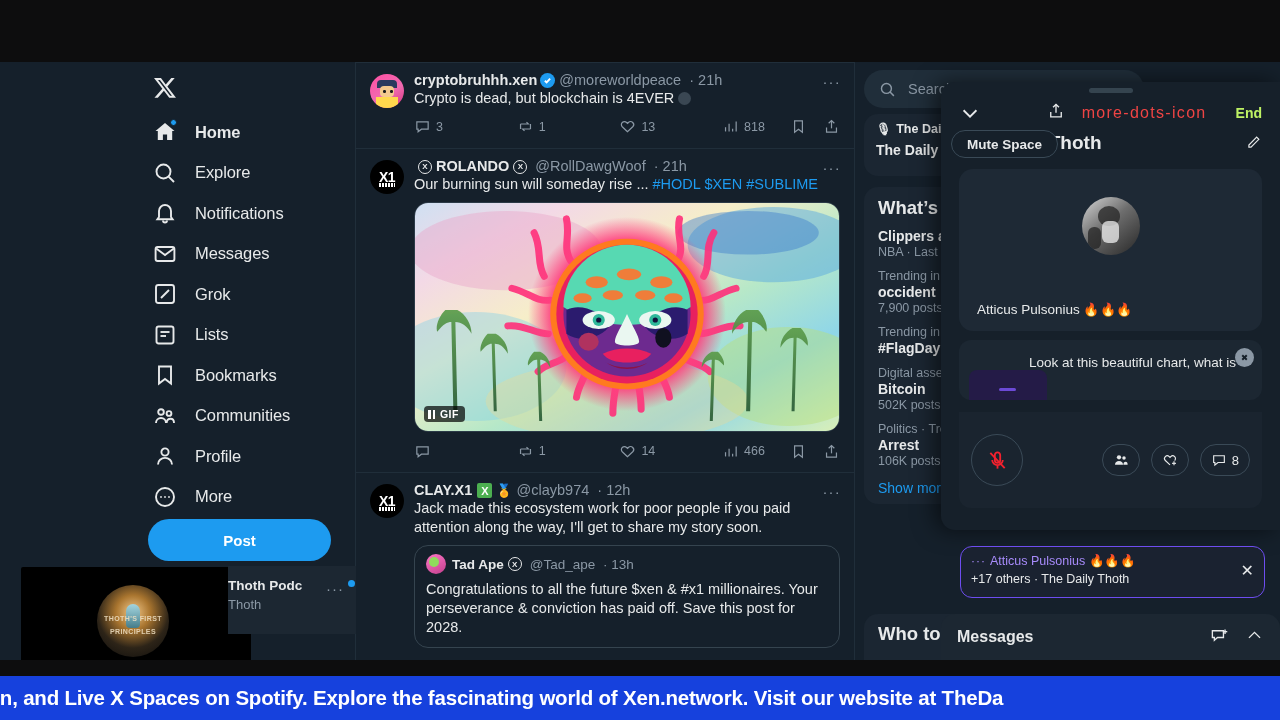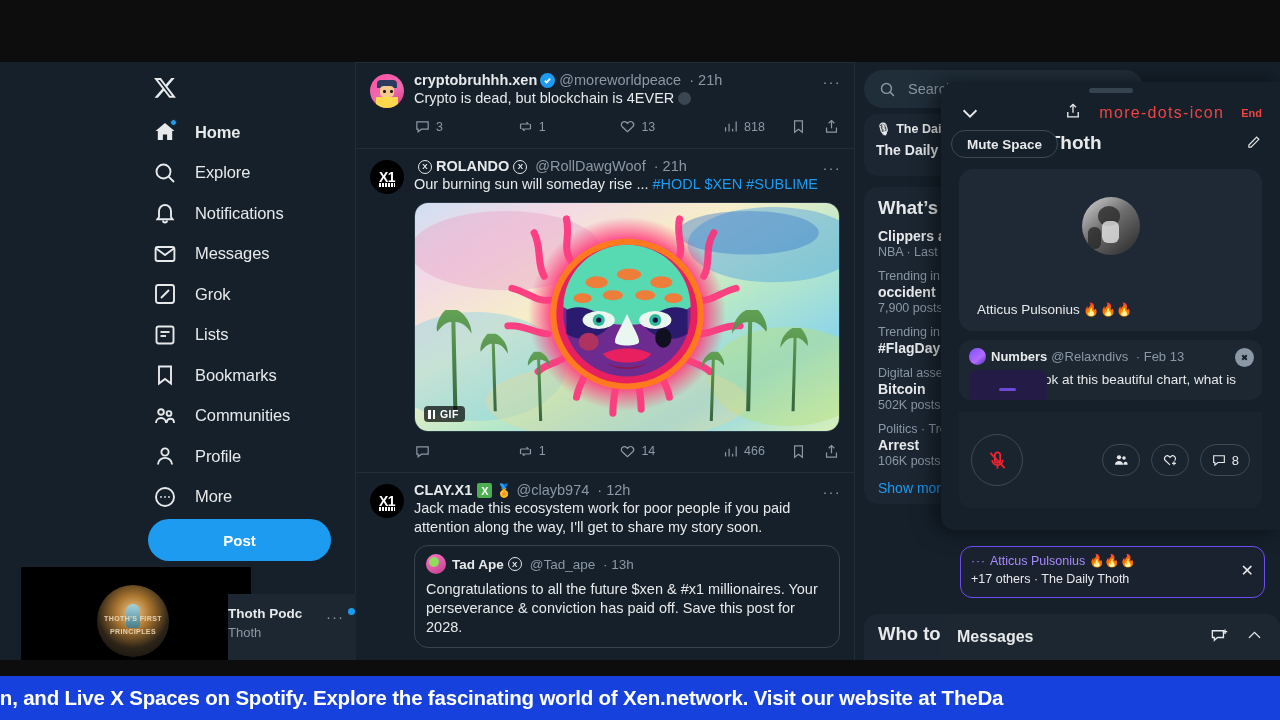--- a/index.html
+++ b/index.html
@@ -39,21 +39,21 @@
     background:#000; border-top-left-radius:2px; overflow:hidden; }
   .podcast-art{ position:absolute; left:76px; top:18px; width:72px; height:72px; border-radius:50%;
     background:radial-gradient(circle at 50% 38%, #f2c88a 0%, #a9752f 30%, #2d2418 62%, #0a0a0a 100%);
     overflow:hidden;}
   .podcast-art .glyph{ position:absolute; left:50%; top:26%; transform:translateX(-50%);
     width:14px; height:24px; border-radius:7px 7px 4px 4px;
     background:linear-gradient(#9fd8e8,#3b7c90); opacity:.92;}
   .podcast-art .txt1,.podcast-art .txt2{ position:absolute; left:0; width:100%; text-align:center;
     color:#f1e2c6; font-size:7px; font-weight:bold; letter-spacing:.4px; opacity:.85;}
   .podcast-art .txt1{ top:42%;} .podcast-art .txt2{ top:60%;}
-  .podcast-meta{ position:absolute; left:228px; top:532px; width:128px; height:68px; background:#1c2732;}
+  .podcast-meta{ position:absolute; left:228px; top:504px; width:128px; height:68px; background:#1c2732;}
   .pm-title{ position:absolute; left:0; top:12px; color:#e7e9ea; font-size:13.5px; font-weight:bold; white-space:nowrap;}
   .pm-sub{ position:absolute; left:0; top:31px; color:#8b98a5; font-size:13px;}
   .pm-dots{ position:absolute; left:98px; top:14px; color:#8b98a5; font-size:15px; letter-spacing:1px;}
   .pm-dot{ position:absolute; left:120px; top:14px; width:7px; height:7px; border-radius:50%; background:#1d9bf0;}
 
   
   .feed{ position:absolute; left:355px; top:0; width:500px; height:598px;
     background:#15202b; border-left:1px solid #202e3a; border-right:1px solid #202e3a; overflow:hidden;}
   .tabs{ position:relative; height:48px; display:flex; align-items:center;}
   .tab{ flex:1; height:48px; display:flex; align-items:center; justify-content:center;
@@ -139,21 +139,21 @@
   
   .spaces{ position:absolute; left:941px; top:82px; width:339px; height:448px;
     background:#16202a; border-radius:14px 0 0 14px; box-shadow:-6px 0 22px rgba(0,0,0,.55); overflow:hidden; z-index:30;}
   .sp-handle{ position:absolute; left:50%; transform:translateX(-50%); top:6px; width:44px; height:5px; border-radius:3px; background:#35444f;}
   .sp-bar{ position:absolute; left:0; top:16px; width:339px; height:30px; display:flex; align-items:center; padding:0 18px;}
   .sp-chev{ width:22px; height:22px; cursor:pointer;}
   .sp-chev svg{ width:22px; height:22px; stroke:#e7e9ea; fill:none; stroke-width:2;}
   .sp-bar-right{ margin-left:auto; display:flex; align-items:center; gap:17px;}
   .sp-share svg{ width:18px; height:18px; stroke:#e7e9ea; fill:none; stroke-width:1.8;}
   .sp-dots{ color:#ef4444; font-size:16px; letter-spacing:1.3px; line-height:1; cursor:pointer;}
-  .sp-end{ color:#ef4444; font-size:11px; font-weight:bold; cursor:pointer;}
+  .sp-end{ color:#bef264; font-size:14px; font-weight:bold; cursor:pointer;margin-left:12px;}
   .sp-title{ position:absolute; left:18px; top:50px; color:#e7e9ea; font-size:19px; font-weight:bold;}
   .sp-edit{ position:absolute; right:18px; top:52px; cursor:pointer;}
   .sp-edit svg{ width:17px; height:17px; stroke:#e7e9ea; fill:none; stroke-width:1.7;}
 
   .sp-stage{ position:absolute; left:18px; top:87px; width:303px; height:162px; background:#1e2935; border-radius:14px;}
   .sp-speaker-av{ position:absolute; left:50%; transform:translateX(-50%); top:28px; width:58px; height:58px; border-radius:50%;
     overflow:hidden; background:linear-gradient(140deg,#d8d8d8,#6e6e6e 45%,#262626 100%);}
   .sp-speaker-av .f1{ position:absolute; left:16px; top:9px; width:22px; height:20px; border-radius:50% 50% 45% 45%; background:#2a2a2a; opacity:.8;}
   .sp-speaker-av .f2{ position:absolute; left:20px; top:24px; width:17px; height:22px; border-radius:6px; background:#efefef; opacity:.75;}
   .sp-speaker-av .f3{ position:absolute; left:6px; top:30px; width:13px; height:22px; border-radius:6px; background:#1f1f1f; opacity:.7;}
@@ -696,26 +696,20 @@
           <span class="f2"></span>
           <span class="f3"></span>
       </div>
       <div class="sp-speaker-name">
         <span>Atticus Pulsonius</span>
         <span class="drop">🔥🔥🔥</span>
       </div>
     </div>
 
     <div class="sp-notif">
-      <div class="spn-head">
-        <span class="spn-av"></span>
-        <span class="spn-name">Numbers</span>
-        <span class="spn-meta">@Relaxndivs</span>
-        <span class="spn-meta">&nbsp;·&nbsp;<span>Feb 13</span></span>
-      </div>
       <span class="spn-close">
         <svg viewBox="0 0 12 12" fill="none">
             <line x1="3" y1="3" x2="9" y2="9"></line>
             <line x1="9" y1="3" x2="3" y2="9"></line>
           </svg>
       </span>
       <div class="spn-card">
           <i></i>
         </div>
       <div class="spn-text">Look at this beautiful chart, what is</div>

